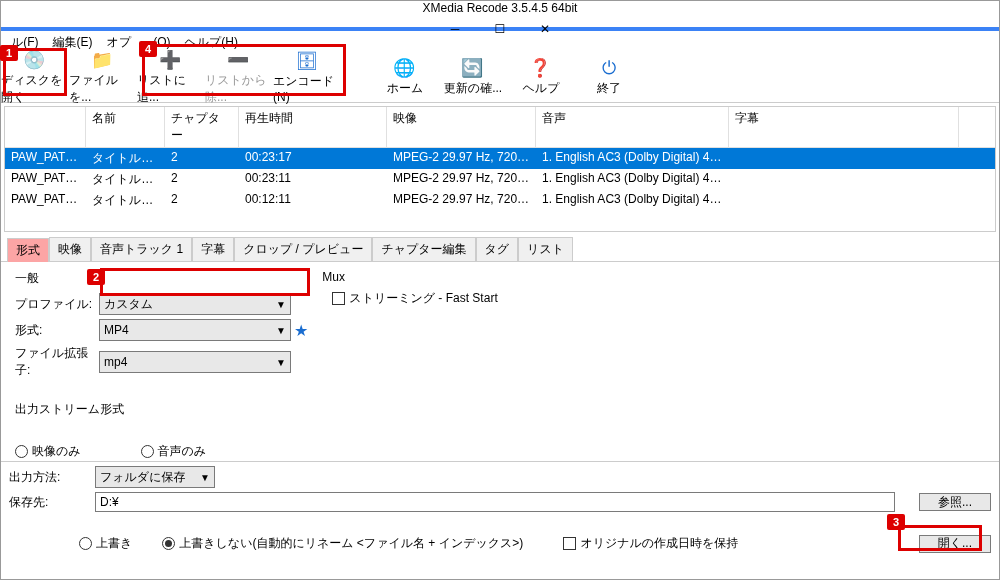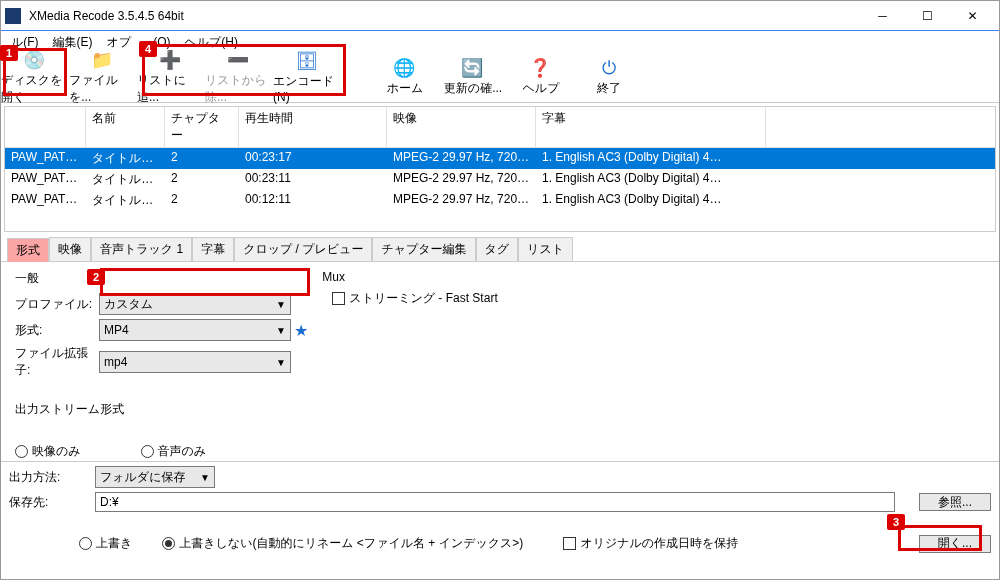--- a/index.html
+++ b/index.html
@@ -1,18 +1,18 @@
 <!DOCTYPE html>
 <html><head>
 <meta charset="utf-8">
 <style>
 * { margin: 0; padding: 0; box-sizing: border-box; font-family: "Yu Gothic UI", "Meiryo", sans-serif; font-size: 12px; }
 body { background: #fff; width: 1000px; height: 580px; overflow: hidden; display: flex; flex-direction: column; border: 1px solid #999; }
 
-.titlebar { height: 30px; display: flex; align-items: center; padding: 0 4px; background: #fff; border-bottom: 1px solid #3b82f6; }
+.titlebar { height: 30px; display: flex; align-items: center; padding: 0 16px; background: #fff; border-bottom: 4px solid #3b82f6; flex-direction: column; }
 .titlebar-icon { width: 16px; height: 16px; background: #1a3a6e; margin-right: 8px; }
 .titlebar-title { flex: 1; }
 .titlebar-controls { display: flex; }
 .titlebar-btn { width: 45px; height: 28px; display: flex; align-items: center; justify-content: center; cursor: pointer; }
 
 .menubar { height: 22px; display: flex; align-items: center; padding: 0 4px; gap: 2px; }
 .menu-item { padding: 2px 6px; cursor: pointer; }
 
 .toolbar { height: 50px; display: flex; align-items: center; padding: 2px 0; gap: 0; border-bottom: 1px solid #ccc; }
 .toolbar-btn { width: 68px; height: 48px; display: flex; flex-direction: column; align-items: center; justify-content: center; cursor: pointer; font-size: 11px; gap: 2px; }
@@ -124,20 +124,21 @@
     </div>
   </div>
 
 <div class="table-area">
   <div class="table-header">
     <div class="table-header-cell col-name"></div>
     <div class="table-header-cell col-title">名前</div>
     <div class="table-header-cell col-chap">チャプター</div>
     <div class="table-header-cell col-time">再生時間</div>
     <div class="table-header-cell col-video">映像</div>
+    <div class="table-header-cell col-audio">音声</div>
     <div class="table-header-cell col-sub">字幕</div>
   </div>
   <div id="table-body">
       <div class="table-row selected">
     <div class="table-cell col-name">PAW_PATR...</div>
     <div class="table-cell col-title">タイトル_03 ...</div>
     <div class="table-cell col-chap">2</div>
     <div class="table-cell col-time">00:23:17</div>
     <div class="table-cell col-video">MPEG-2 29.97 Hz, 720 x 4...</div>
     <div class="table-cell col-audio">1. English AC3 (Dolby Digital) 448 Kb...</div>

